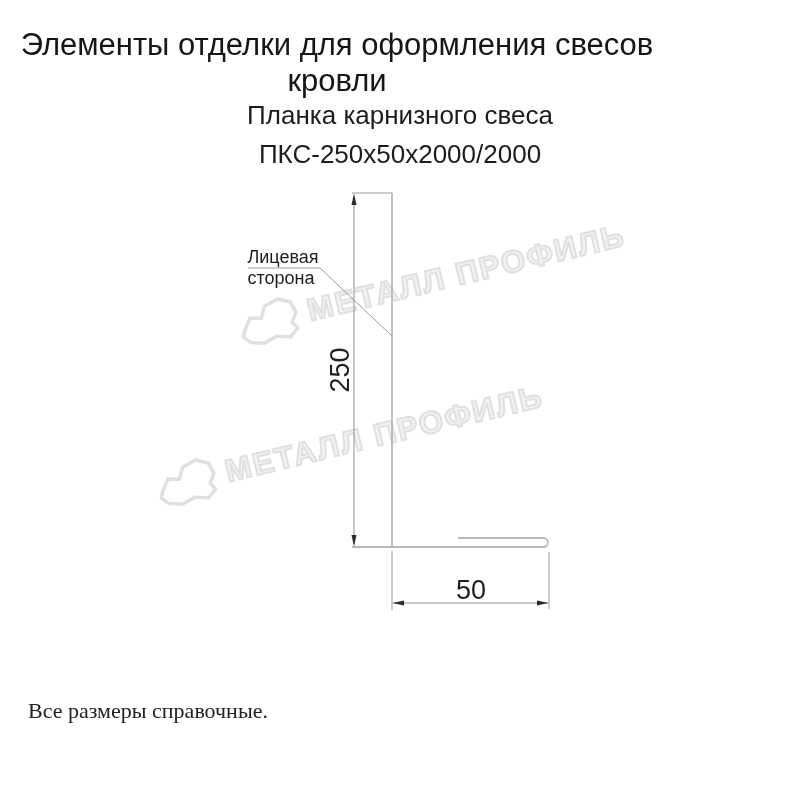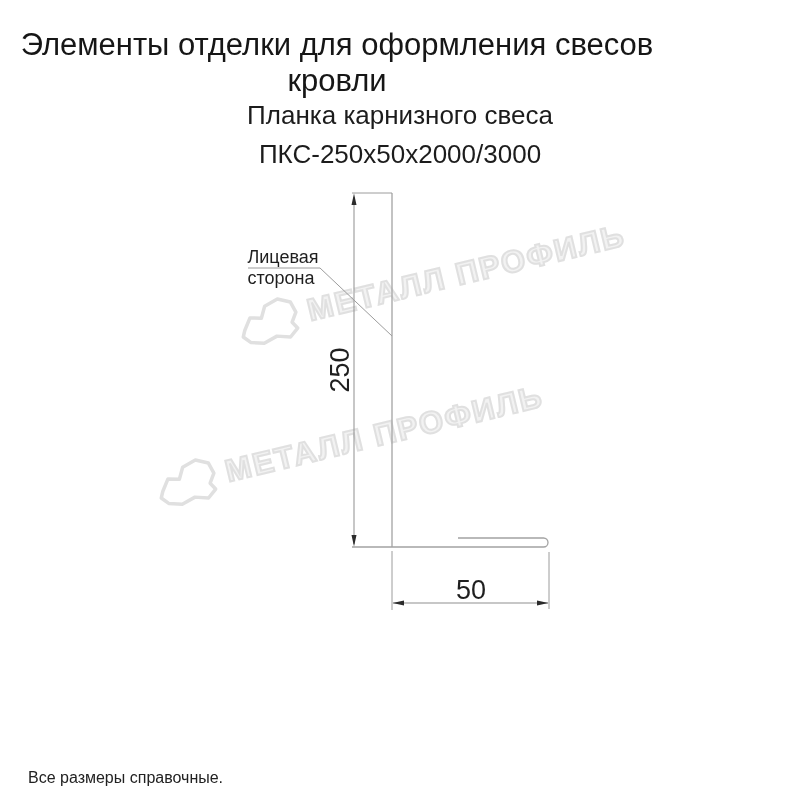--- a/index.html
+++ b/index.html
@@ -26,23 +26,24 @@
     z-index: 3;
   }
   .product-code {
     position: absolute; left: 0; top: 139px; width: 800px;
     text-align: center;
     font-size: 26px; font-weight: 400; color: #1c1c1c;
     z-index: 3;
   }
   
   .footer {
-    position: absolute; left: 28px; top: 766px;
-    font-size: 16px; line-height: 23px; color: #222222;
+    position: absolute; left: 28px; top: 699px;
+    font-size: 22px; line-height: 23px; color: #222222;
     z-index: 3;
+    font-family: Liberation Serif, serif;
   }
   
   .watermark {
     position: absolute;
     display: flex; align-items: center;
     transform-origin: 0 50%;
     transform: rotate(-13.5deg);
     z-index: 1;
     white-space: nowrap;
     pointer-events: none;
@@ -87,21 +88,21 @@
 
 <div class="watermark watermark--lower">
   <svg width="64" height="52" viewBox="0 0 64 52">
     <path d="M6 30 L14 19 L25 22 L31 11 L45 7 L57 13 L60 24 L54 33 L58 40 L49 47 L36 43 L22 47 L9 43 L3 36 Z" fill="#ffffff" stroke="#e0e0e0" stroke-width="3.5" stroke-linejoin="round"></path>
   </svg>
   <span class="wm-text">МЕТАЛЛ ПРОФИЛЬ</span>
 </div>
 
 <div class="page-title">Элементы отделки для оформления свесов кровли</div>
 <div class="subtitle">Планка карнизного свеса</div>
-<div class="product-code">ПКС-250х50х2000/3000</div>
+<div class="product-code">ПКС-250х50х2000/2000</div>
 
 <svg class="diagram" width="800" height="800" viewBox="0 0 800 800">
 
   <path class="profile-line" d="M392 193 V547"></path>
 
   <path class="profile-line" d="M352 547 L543.5 547 A4.5 4.5 0 0 0 543.5 538 L458 538"></path>
 
   <path class="thin-line" d="M352 193 H392"></path>
   <path class="dim-line" d="M354 197 V544"></path>
   <path class="arrow" d="M354 193.5 L351.5 205 L356.5 205 Z"></path>

